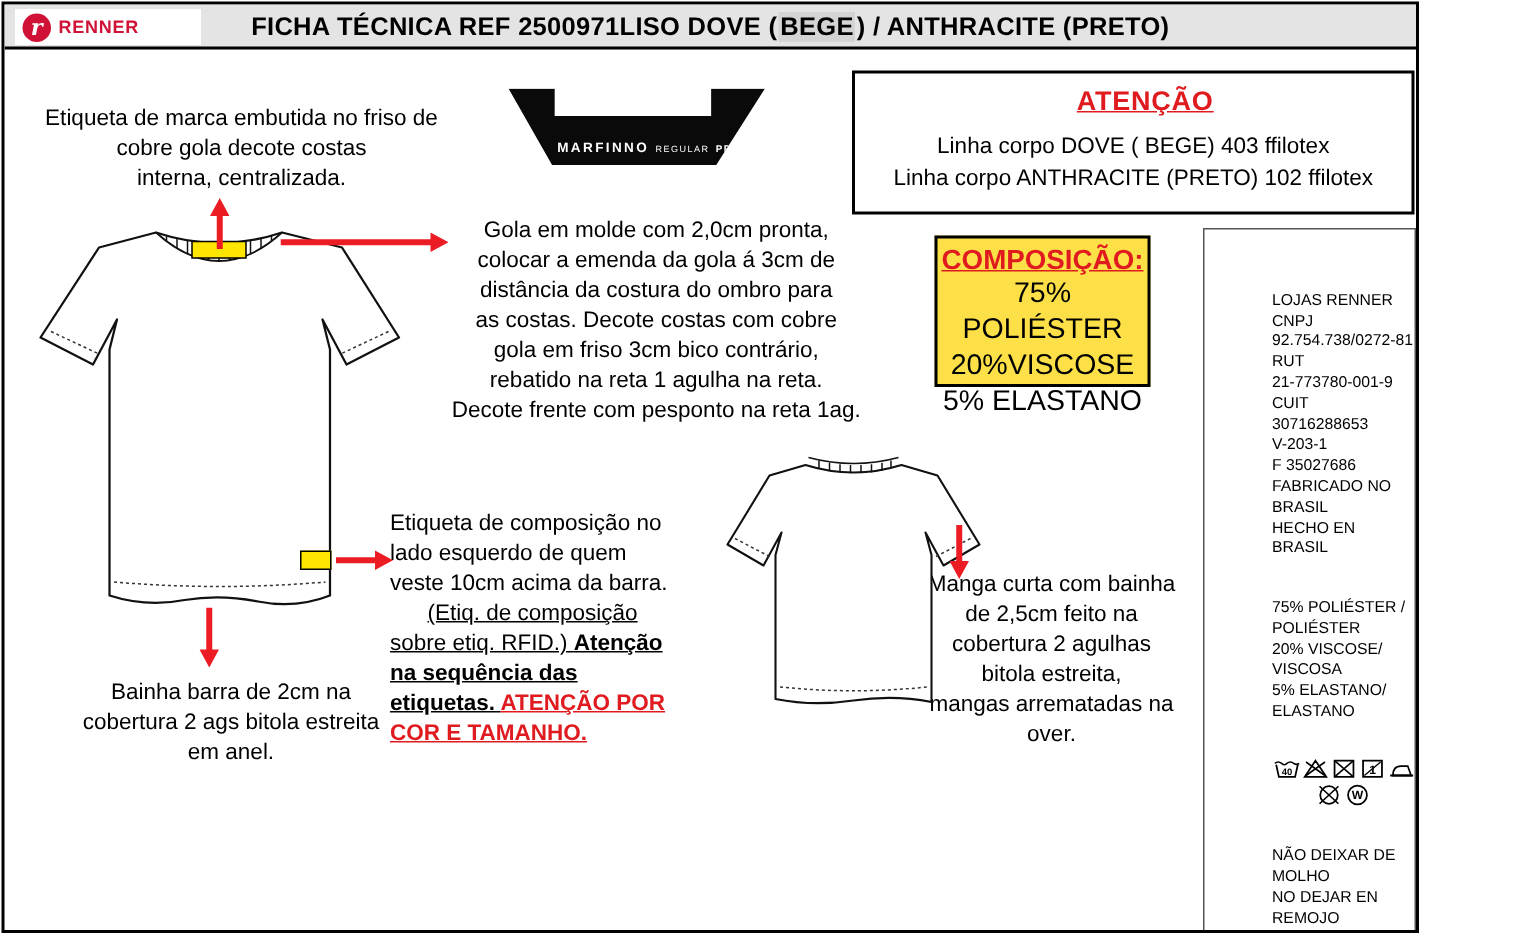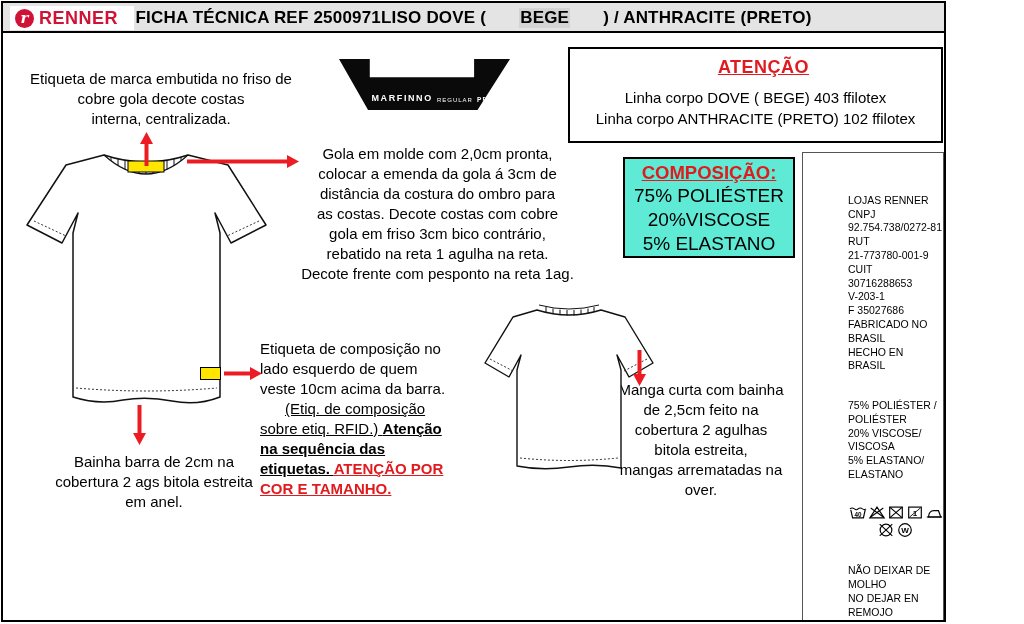--- a/index.html
+++ b/index.html
@@ -1,43 +1,43 @@
 <!DOCTYPE html>
 <html><head>
 <meta charset="utf-8">
 <style>
   * { margin:0; padding:0; box-sizing:border-box; }
   html,body { width:1024px; height:624px; background:#fff; font-family:"Liberation Sans", sans-serif; color:#000; }
   .page { position:absolute; left:1px; top:1px; width:945px; height:621px; border:2px solid #000; background:#fff; overflow:hidden; }
 
   
   .header { position:absolute; left:0; top:0; right:0; height:30px; background:#e4e4e4; border-bottom:2px solid #000; }
-  .title { position:absolute; left:0; right:0; top:0; height:30px; display:flex; align-items:center; justify-content:center; font-weight:bold; font-size:17px; letter-spacing:0.2px;gap:32px; }
+  .title { position:absolute; left:0; right:0; top:0; height:30px; display:flex; align-items:center; justify-content:center; font-weight:bold; font-size:17px; letter-spacing:0.2px; }
   .title .hl { background:#d4d4d4; padding:0 1px; margin:0 1px; }
   .logo { position:absolute; left:7px; top:3px; width:124px; height:24px; background:#fff; display:flex; align-items:center; gap:5px; padding-left:5px; z-index:2; }
   .logo-mark { width:19px; height:19px; border-radius:50%; background:#cf1236; color:#fff; font:italic bold 15px "DejaVu Serif", serif; display:flex; align-items:center; justify-content:center; flex:0 0 auto; }
-  .logo-text { color:#cf1236; font-weight:bold; font-size:18px; letter-spacing:0.5px; }
+  .logo-text { color:#cf1236; font-weight:bold; font-size:12px; letter-spacing:0.5px; }
 
   .note { position:absolute; font-size:15px; line-height:20px; white-space:pre-line; }
   .center { text-align:center; }
 
   
   .neck-label { position:absolute; left:336px; top:56px; width:171px; height:51px; background:#0a0a0a;
     clip-path: polygon(0% 0%, 18% 0%, 18% 36%, 79% 36%, 79% 0%, 100% 0%, 81% 100%, 17% 100%); }
   .neck-label .row { position:absolute; left:19%; right:13%; bottom:7px; display:flex; align-items:flex-end; justify-content:space-between; color:#fff; }
   .nl-brand { font-size:9px; font-weight:bold; letter-spacing:1.6px; }
   .nl-fit { font-size:6px; letter-spacing:1px; }
   .nl-size { font-size:6.5px; font-weight:bold; letter-spacing:1px; }
 
   
   .attention-box { position:absolute; left:565px; top:44px; width:375px; height:96px; border:2px solid #000; text-align:center; background:#fff; }
   .attention-title { margin-top:8px; color:#e01b1f; font-weight:bold; font-size:18px; text-decoration:underline; letter-spacing:0.5px;padding-left:16px; }
   .attention-lines { margin-top:9px; font-size:15px; line-height:21px; }
 
-  .composition-box { position:absolute; left:620px; top:154px; width:172px; height:101px; border:2px solid #000; text-align:center; background:#5eead4; }
+  .composition-box { position:absolute; left:620px; top:154px; width:144px; height:101px; border:2px solid #000; text-align:center; background:#fde047; }
   .composition-title { margin-top:3px; color:#e01b1f; font-weight:bold; font-size:18.5px; text-decoration:underline; }
   .composition-lines { font-size:19px; line-height:24px; }
 
   
   .comp-note { position:absolute; left:257px; top:336px; width:196px; font-size:15px; line-height:20px; }
   .u { text-decoration:underline;margin-left:25px; }
   .bu { text-decoration:underline; font-weight:bold; }
   .rbu { text-decoration:underline; font-weight:bold; color:#e01b1f; }
 
   

